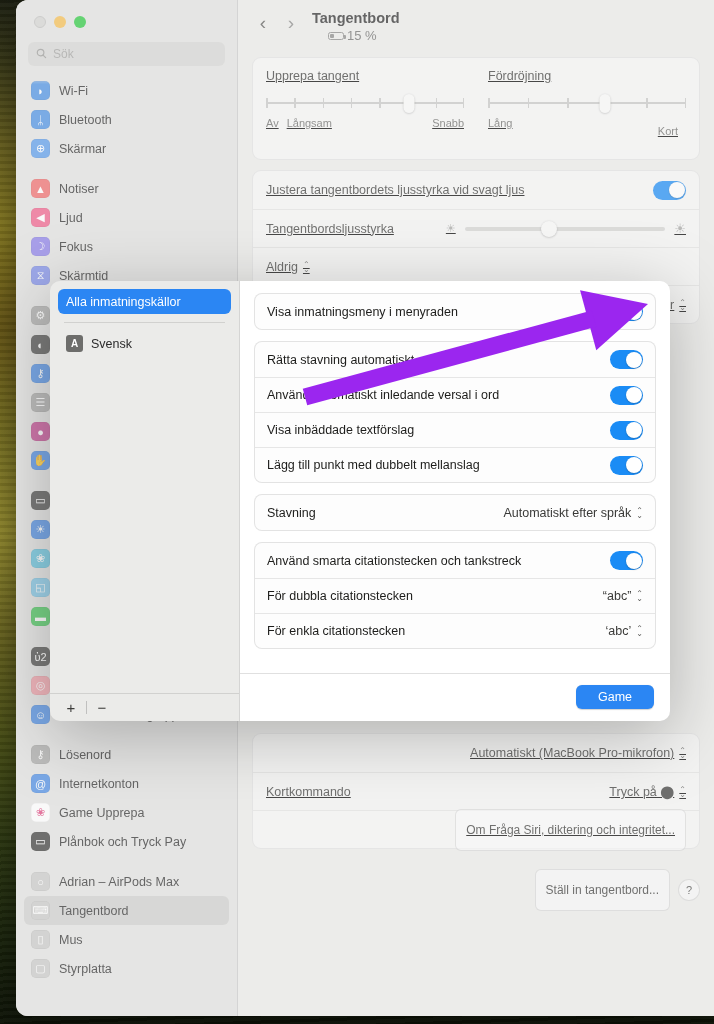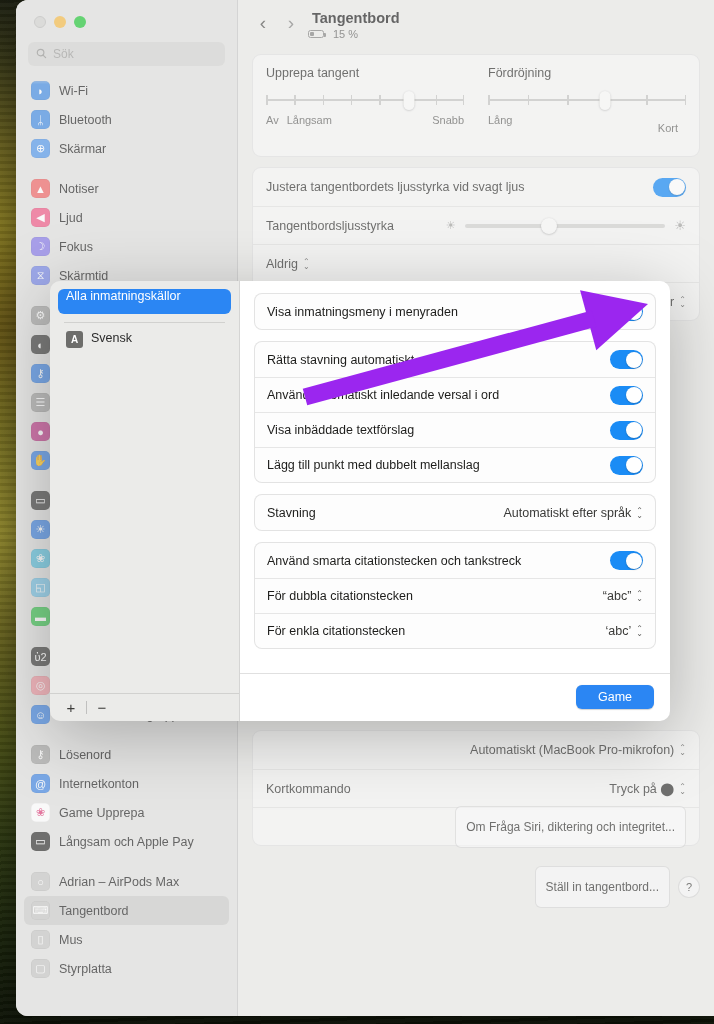--- a/index.html
+++ b/index.html
@@ -93,33 +93,34 @@
     position: relative;
     padding: 0 14px;
   }
   .dt-head { display: flex; align-items: flex-start; gap: 6px; padding: 10px 0 14px 0; }
   .chev {
     width: 22px; height: 26px; display: flex; align-items: center; justify-content: center;
     color: #8a8a88; font-size: 19px; font-weight: 300;
   }
   .chev.active { color: #5b5b59; }
   .dt-title { font-size: 14.5px; font-weight: bold; color: #2c2c2c; line-height: 17px; margin-left: 4px; }
-  .dt-sub { font-size: 11px; color: #6e6e6c; display: flex; align-items: center; gap: 9px; margin-top: 1px; margin-left: 0;}
+  .dt-sub { font-size: 13px; color: #6e6e6c; display: flex; align-items: center; gap: 3px; margin-top: 1px; margin-left: 20px;}
   .batt {
     width: 16px; height: 8px; border: 1px solid #8a8a88; border-radius: 2.5px;
     position: relative; display: inline-block;
   }
   .batt::after { content:""; position:absolute; right:-3px; top:2px; width:2px; height:4px; background:#8a8a88; border-radius:0 1px 1px 0;}
   .batt i { position:absolute; left:1px; top:1px; bottom:1px; width:4px; background:#8a8a88; border-radius:1px; display:block;}
 
   .card {
     background: rgba(252,252,251,.62);
     border: .5px solid rgba(0,0,0,.08);
     border-radius: 9px;
     margin-bottom: 10px;
+    text-decoration: underline;
   }
   .row {
     display: flex; align-items: center; justify-content: space-between;
     padding: 0 13px; height: 38px;
     font-size: 12.5px; color: #3a3a38;
   }
   .row + .row { border-top: .5px solid rgba(0,0,0,.07); }
   .sliders { display: flex; padding: 11px 13px 14px 13px; gap: 24px; }
   .sl-col { flex: 1; }
   .sl-title { font-size: 12.5px; color: #3a3a38; margin-bottom: 15px; }
@@ -176,21 +177,21 @@
     filter: drop-shadow(0 14px 34px rgba(0,0,0,.26));
   }
   #sheet-left {
     width: 190px; background: #ebebe9;
     border-radius: 10px 0 0 10px;
     display: flex; flex-direction: column;
     border-right: .5px solid rgba(0,0,0,.09);
   }
   .src-list { flex: 1; padding: 8px 8px 0 8px; }
   .src-item {
-    display: flex; gap: 8px;
+    display: flex; align-items: center; gap: 8px;
     height: 25px; border-radius: 6px; padding: 0 8px;
     font-size: 12.5px; color: #2b2b2b;
   }
   .src-item.sel { background: #2b86f3; color: #fff; }
   .src-sep { height:1px; background: rgba(0,0,0,.11); margin: 8px 6px; }
   .lang-badge {
     width: 17px; height: 17px; border-radius: 3px; background: #6d6d6b;
     color: #fff; font-size: 10px; font-weight: bold;
     display: flex; align-items: center; justify-content: center;
   }
@@ -353,21 +354,21 @@
         <div class="nav-item">
           <span class="ico" style="background: rgb(74, 140, 228);">@</span>
           <span>Internetkonton</span>
         </div>
         <div class="nav-item">
           <span class="ico" style="background: rgb(255, 255, 255); color: rgb(224, 70, 126);">❀</span>
           <span>Game Upprepa</span>
         </div>
         <div class="nav-item">
           <span class="ico" style="background: rgb(58, 58, 56);">▭</span>
-          <span>Långsam och Apple Pay</span>
+          <span>Plånbok och Tryck Pay</span>
         </div>
         <div class="nav-gap"></div>
         <div class="nav-item">
           <span class="ico" style="background: rgb(201, 201, 199);">○</span>
           <span>Adrian – AirPods Max</span>
         </div>
         <div class="nav-item selected">
           <span class="ico" style="background: rgb(201, 201, 199);">⌨</span>
           <span>Tangentbord</span>
         </div>

